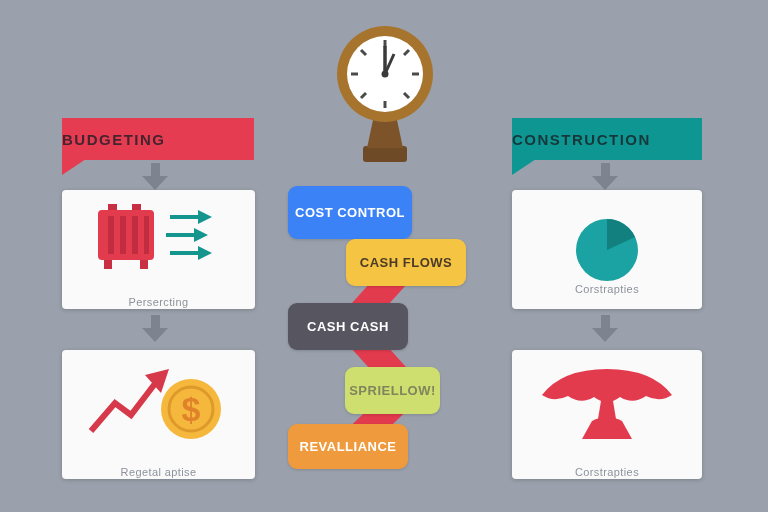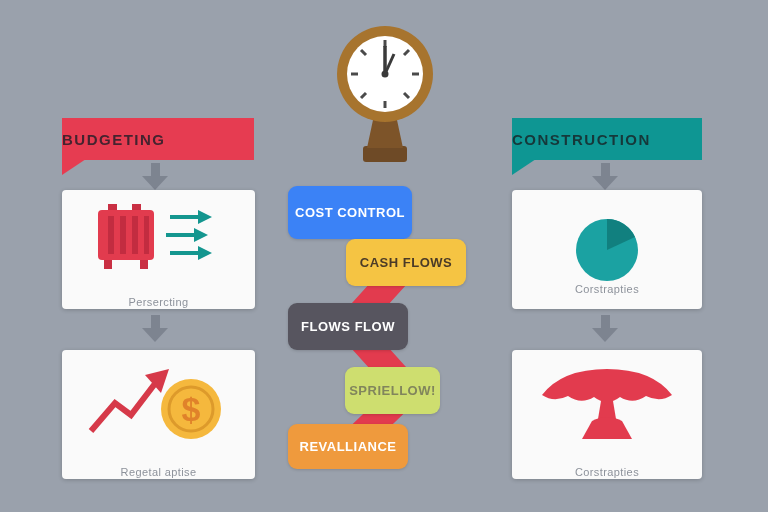--- a/index.html
+++ b/index.html
@@ -133,21 +133,21 @@
     <polyline points="82,29 140,84 82,148 140,212 82,268" fill="none" stroke="#e23b4e" stroke-width="28"></polyline>
   </svg>
 
   <div class="pill pill-salmon">
     <span>COST CONTROL</span>
   </div>
   <div class="pill pill-yellow">
     <span>CASH FLOWS</span>
   </div>
   <div class="pill pill-dark">
-    <span>FLOWS FLOW</span>
+    <span>CASH CASH</span>
   </div>
   <div class="pill pill-green">
     <span>SPRIELLOW!</span>
   </div>
   <div class="pill pill-orange">
     <span>REVALLIANCE</span>
   </div>
 
   <div class="banner banner-teal" style="left:512px;top:118px;width:190px;">
     <span>CONSTRUCTION</span>

